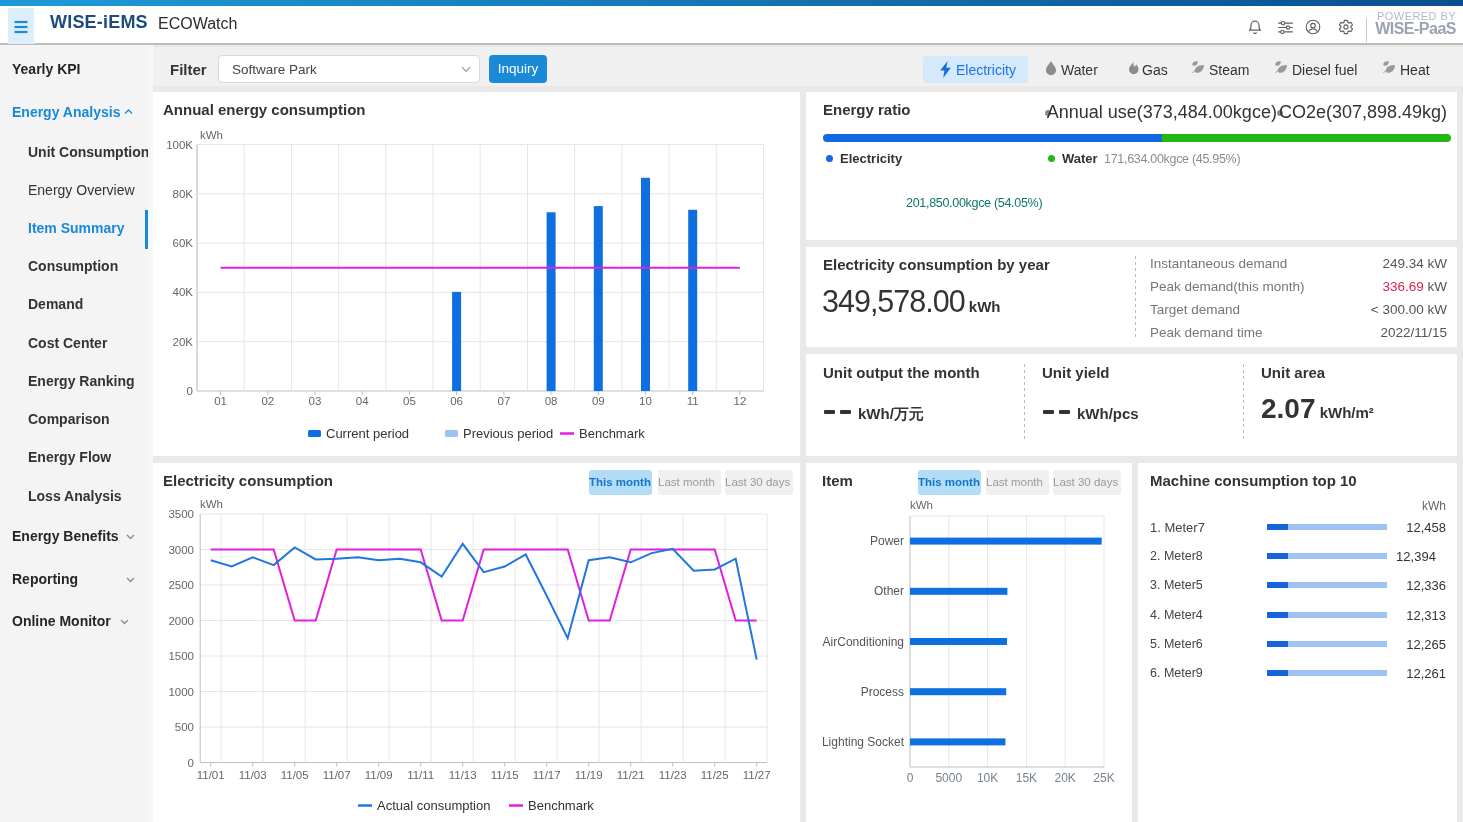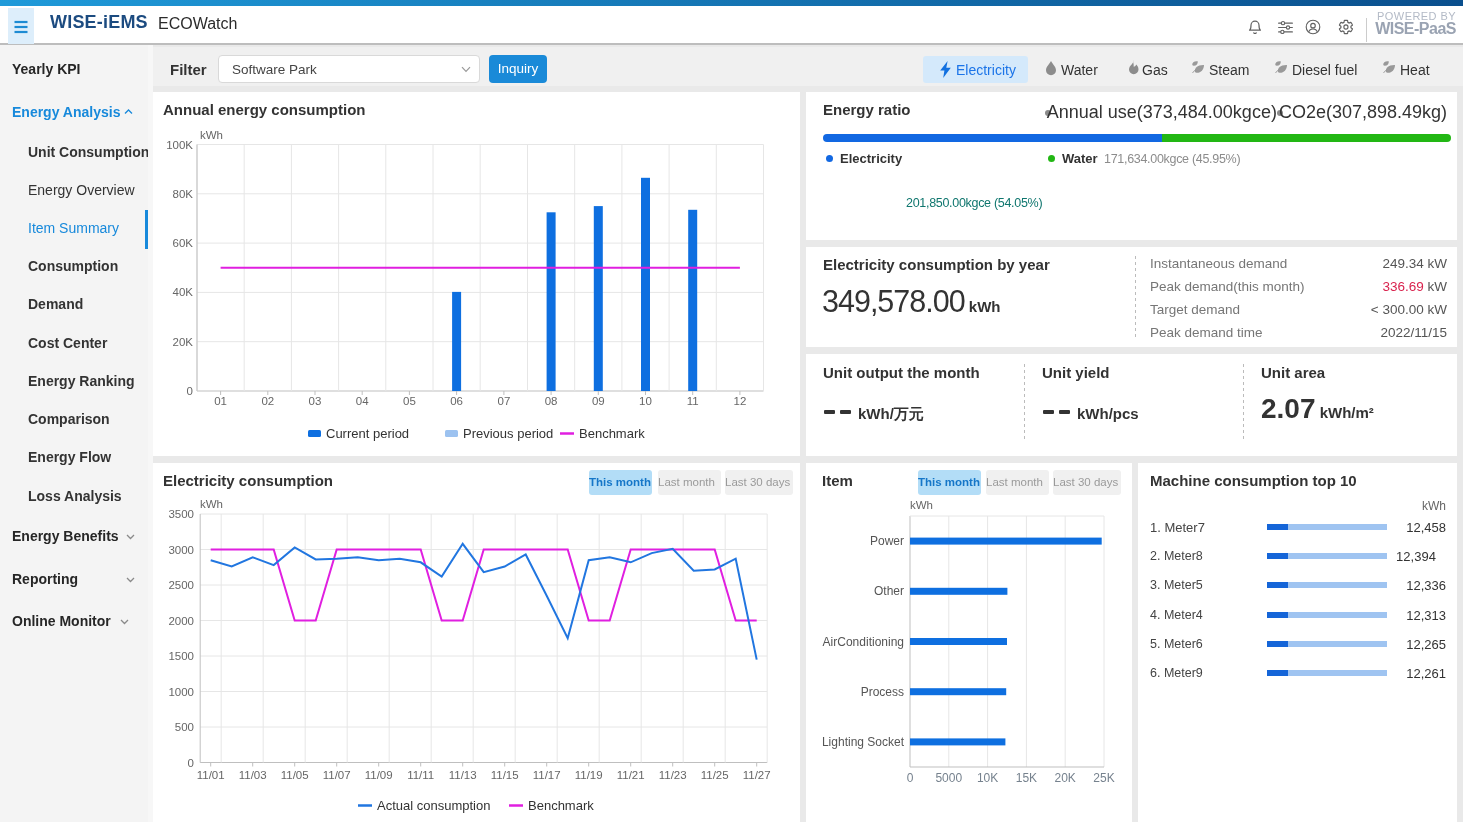--- a/index.html
+++ b/index.html
@@ -55,21 +55,21 @@
 
 <div class="abs" style="left:0;top:45px;width:148px;height:777px;background:#f4f4f4;"></div>
 <div class="abs" style="left:148px;top:45px;width:5px;height:777px;background:#f7f7f7;"></div>
 <div class="abs" style="left:12px;top:61px;width:136px;font-size:14px;font-weight:700;color:#262626;white-space:nowrap;overflow:hidden;">Yearly KPI</div>
 <div class="abs" style="left:12px;top:104px;width:136px;font-size:14px;font-weight:700;color:#1789db;white-space:nowrap;overflow:hidden;">Energy Analysis</div>
 <svg style="left:124px;top:109px;" width="9" height="6" viewBox="0 0 9 6">
     <path d="M1 4.5 L4.5 1 L8 4.5" fill="none" stroke="#1789db" stroke-width="1.3"></path>
   </svg>
 <div class="abs" style="left:28px;top:144px;width:120px;font-size:14px;font-weight:700;color:#333;white-space:nowrap;overflow:hidden;">Unit Consumption</div>
 <div class="abs" style="left:28px;top:182px;width:120px;font-size:14px;font-weight:400;color:#333;white-space:nowrap;overflow:hidden;">Energy Overview</div>
-<div class="abs" style="left:28px;top:220px;width:120px;font-size:14px;font-weight:400;color:#1789db;white-space:nowrap;overflow:hidden;">Item Summary</div>
+<div class="abs" style="left:28px;top:220px;width:120px;font-size:14px;font-weight:700;color:#1789db;white-space:nowrap;overflow:hidden;">Item Summary</div>
 <div class="abs" style="left:28px;top:258px;width:120px;font-size:14px;font-weight:700;color:#333;white-space:nowrap;overflow:hidden;">Consumption</div>
 <div class="abs" style="left:28px;top:296px;width:120px;font-size:14px;font-weight:700;color:#333;white-space:nowrap;overflow:hidden;">Demand</div>
 <div class="abs" style="left:28px;top:335px;width:120px;font-size:14px;font-weight:700;color:#333;white-space:nowrap;overflow:hidden;">Cost Center</div>
 <div class="abs" style="left:28px;top:373px;width:120px;font-size:14px;font-weight:700;color:#333;white-space:nowrap;overflow:hidden;">Energy Ranking</div>
 <div class="abs" style="left:28px;top:411px;width:120px;font-size:14px;font-weight:700;color:#333;white-space:nowrap;overflow:hidden;">Comparison</div>
 <div class="abs" style="left:28px;top:449px;width:120px;font-size:14px;font-weight:700;color:#333;white-space:nowrap;overflow:hidden;">Energy Flow</div>
 <div class="abs" style="left:28px;top:488px;width:120px;font-size:14px;font-weight:700;color:#333;white-space:nowrap;overflow:hidden;">Loss Analysis</div>
 <div class="abs" style="left:12px;top:528px;width:136px;font-size:14px;font-weight:700;color:#262626;white-space:nowrap;overflow:hidden;">Energy Benefits</div>
 <svg style="left:126px;top:534px;" width="9" height="6" viewBox="0 0 9 6">
     <path d="M1 1 L4.5 4.5 L8 1" fill="none" stroke="#8a8a8a" stroke-width="1.3"></path>

